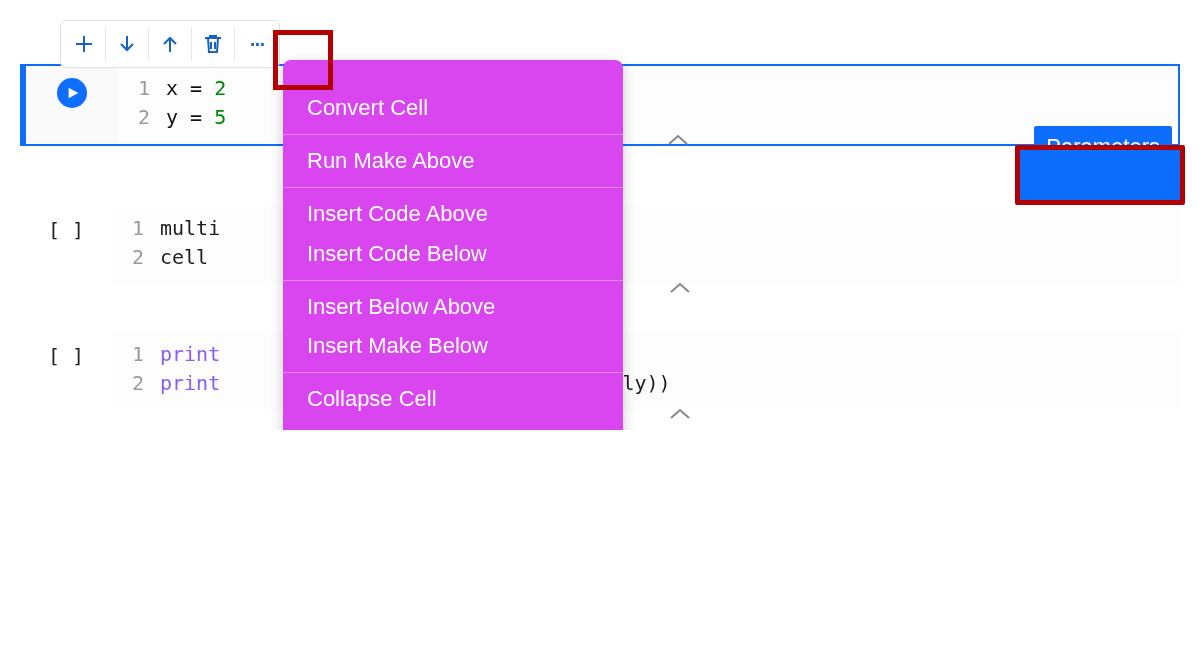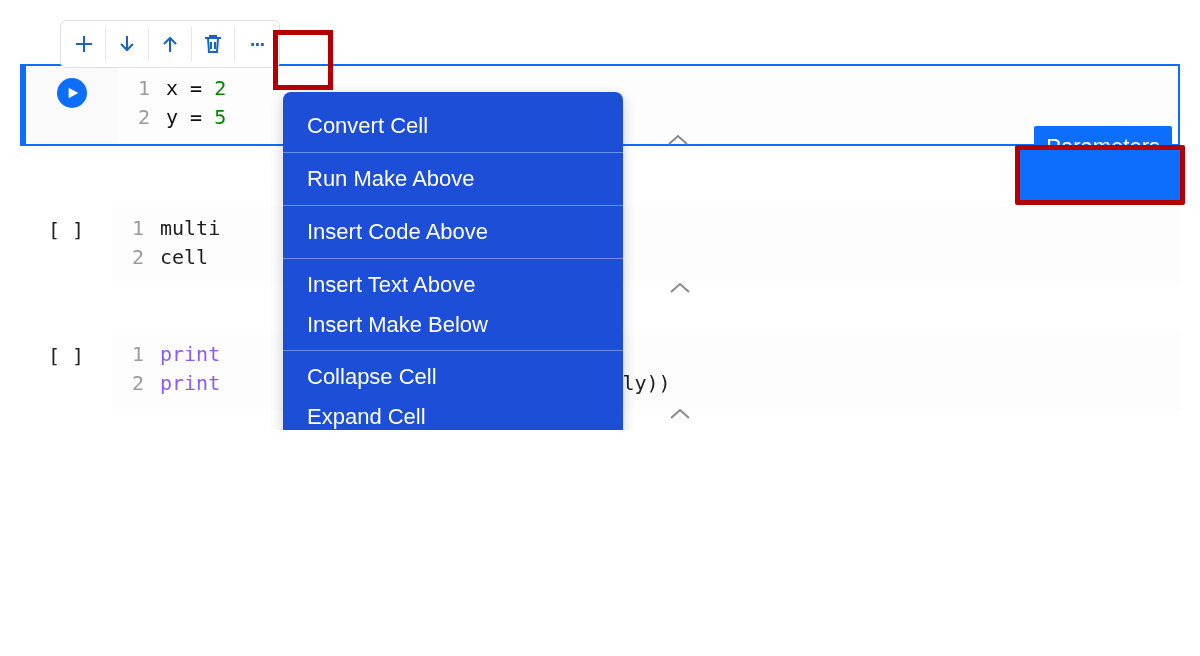--- a/index.html
+++ b/index.html
@@ -126,26 +126,26 @@
     background: #0d6efd;
     color: #fff;
     font-size: 22px;
     padding: 8px 12px;
     border-radius: 2px;
   }
 
   
   .menu {
     position: absolute;
-    top: 72px;
+    top: 40px;
     left: 263px;
     width: 340px;
-    background: #1d4ed8;
+    background: #d946ef;
     border-radius: 8px;
-    padding: 14px 0;
+    padding: 28px 0;
     z-index: 15;
     box-shadow: 0 4px 14px rgba(0,0,0,0.2);
   }
   .menu-sep {
     height: 1px;
     background: rgba(255,255,255,0.35);
     margin: 6px 0;
   }
   .menu-item {
     color: #fff;
@@ -278,22 +278,23 @@
   </div>
 
   
   <div class="menu">
     <div class="red-box menu-make"></div>
     <div class="menu-item">Convert Cell</div>
     <div class="menu-sep"></div>
     <div class="menu-item">Run Make Above</div>
     <div class="menu-sep"></div>
     <div class="menu-item">Insert Code Above</div>
-    <div class="menu-sep"></div>
-    <div class="menu-item">Insert Text Above</div>
+    <div class="menu-item">Insert Code Below</div>
+    <div class="menu-sep"></div>
+    <div class="menu-item">Insert Below Above</div>
     <div class="menu-item">Insert Make Below</div>
     <div class="menu-sep"></div>
     <div class="menu-item">Collapse Cell</div>
     <div class="menu-item">Expand Cell</div>
     <div class="menu-sep"></div>
     <div class="menu-item highlight">Make parameter cell</div>
     <div class="menu-item">Remove parameter cell</div>
     <div class="menu-sep"></div>
     <div class="menu-item">Clear Result</div>
   </div>

